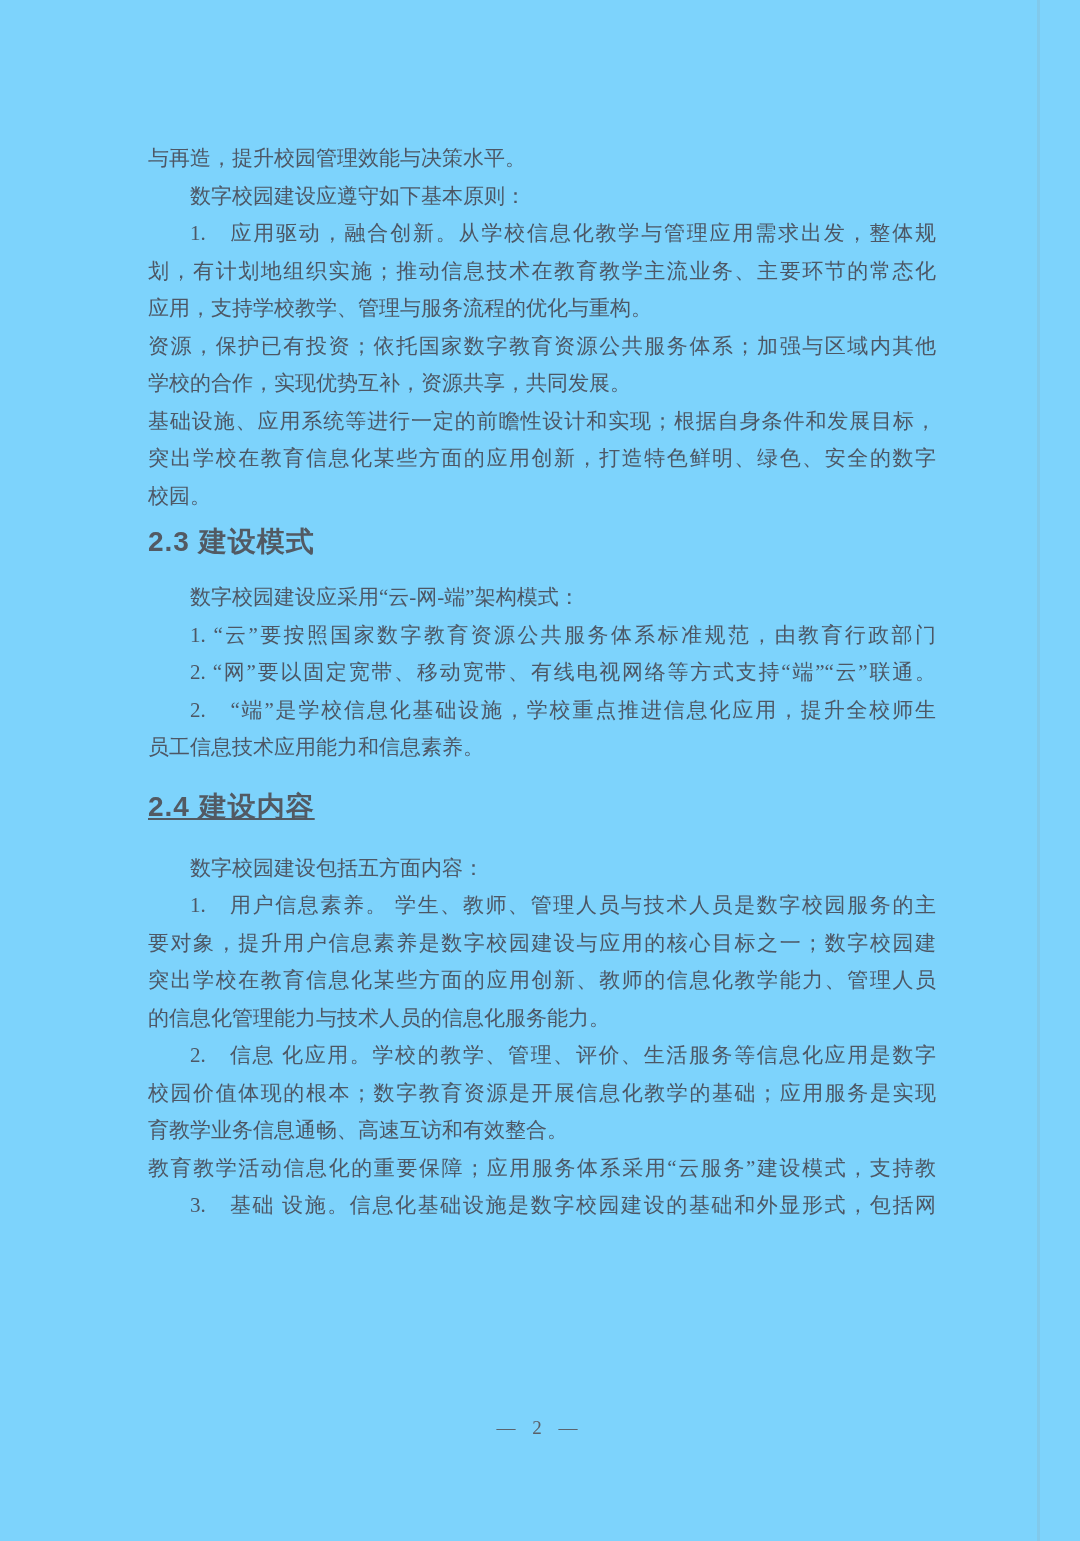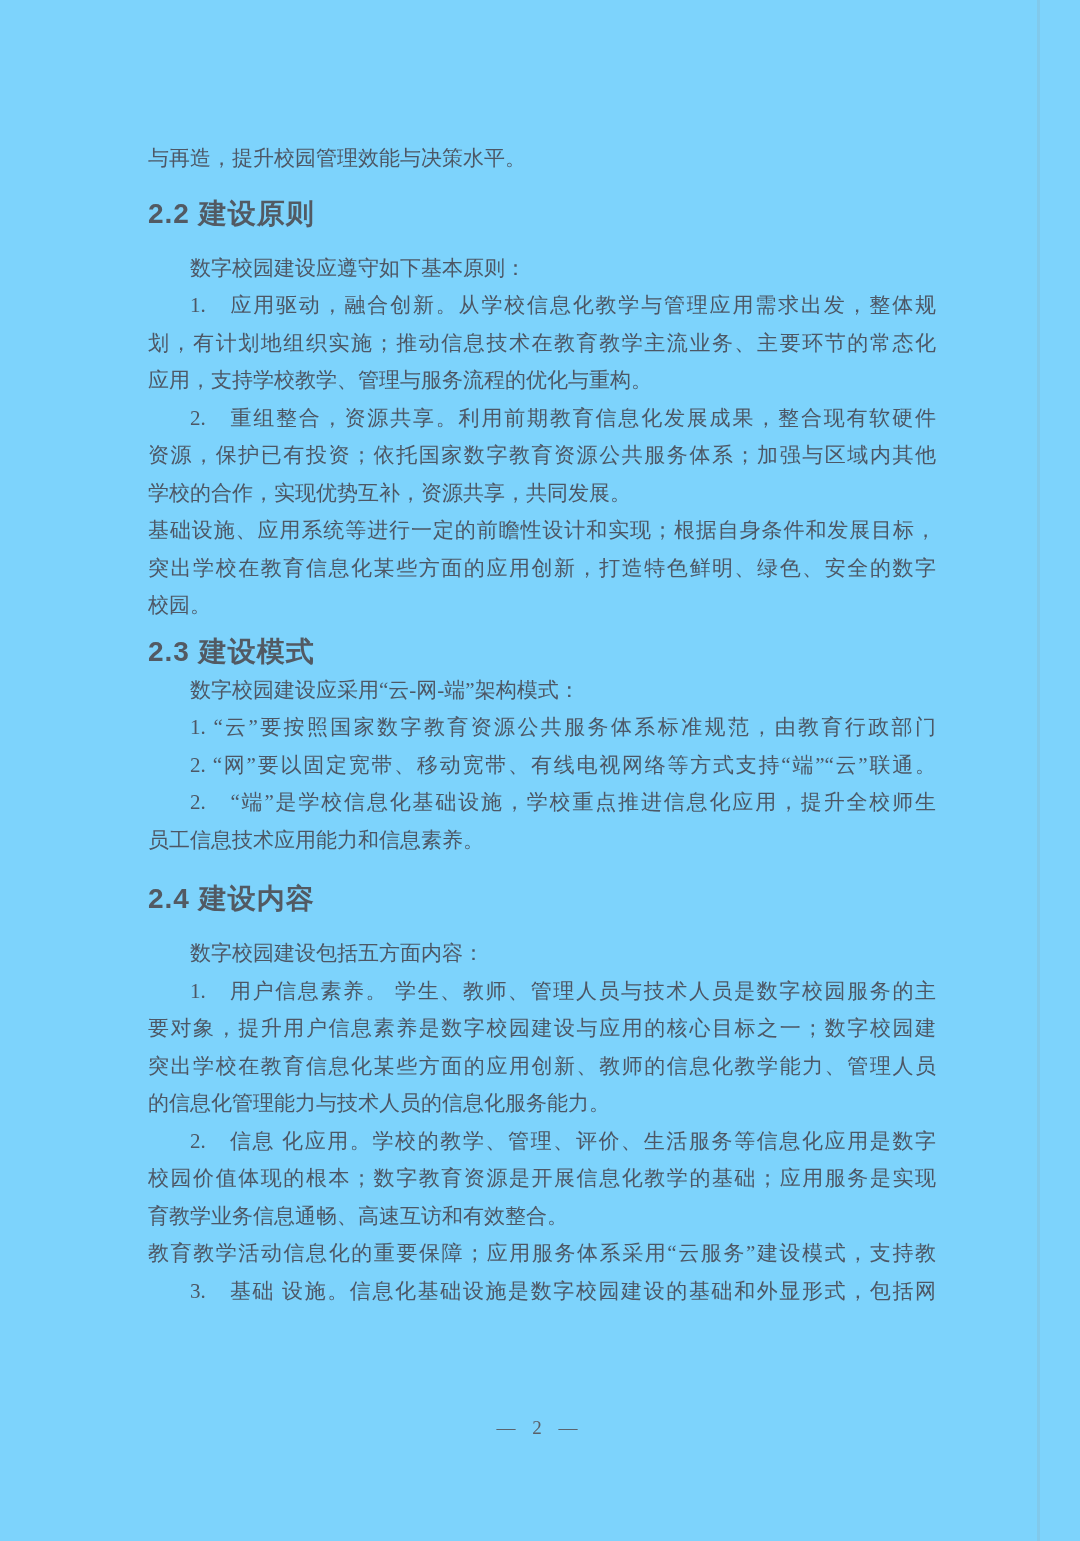--- a/index.html
+++ b/index.html
@@ -41,22 +41,22 @@
     margin:0;
     font-family:"Liberation Sans","DejaVu Sans",sans-serif;
     font-size:28px;
     font-weight:600;
     letter-spacing:1px;
     color:#525a63;
     line-height:40px;
     height:40px;
   }
   .hd-22{ margin-top:16px; margin-bottom:16px; }
-  .hd-23{ margin-top:7px;  margin-bottom:0; }
-  .hd-24{ margin-top:20px; margin-bottom:16px; }
+  .hd-23{ margin-top:7px;  margin-bottom:17px; }
+  .hd-24{ margin-top:20px; margin-bottom:23px;text-decoration:underline; }
   .footer{
     position:absolute;
     left:0; top:1408px; width:100%;
     height:40px; line-height:40px;
     text-align:center;
     font-size:19px;
     letter-spacing:6px;
     color:#5a6068;
     font-family:"Liberation Serif","DejaVu Serif",serif;
   }
@@ -65,26 +65,24 @@
 <body>
 
 <div class="page">
   <div class="scan-edge"></div>
 
   <div class="content">
 
     <div class="line">与再造，提升校园管理效能与决策水平。</div>
 
     <section>
-      <h2 class="hd hd-22">2.2 建设原则</h2>
       <div class="line ind">数字校园建设应遵守如下基本原则：</div>
       <div class="line ind fill">1.　应用驱动，融合创新。从学校信息化教学与管理应用需求出发，整体规</div>
       <div class="line fill">划，有计划地组织实施；推动信息技术在教育教学主流业务、主要环节的常态化</div>
       <div class="line">应用，支持学校教学、管理与服务流程的优化与重构。</div>
-      <div class="line ind fill">2.　重组整合，资源共享。利用前期教育信息化发展成果，整合现有软硬件</div>
       <div class="line fill">资源，保护已有投资；依托国家数字教育资源公共服务体系；加强与区域内其他</div>
       <div class="line">学校的合作，实现优势互补，资源共享，共同发展。</div>
       <div class="line fill">基础设施、应用系统等进行一定的前瞻性设计和实现；根据自身条件和发展目标，</div>
       <div class="line fill">突出学校在教育信息化某些方面的应用创新，打造特色鲜明、绿色、安全的数字</div>
       <div class="line">校园。</div>
     </section>
 
     <section>
       <h2 class="hd hd-23">2.3 建设模式</h2>
       <div class="line ind">数字校园建设应采用“云-网-端”架构模式：</div>

